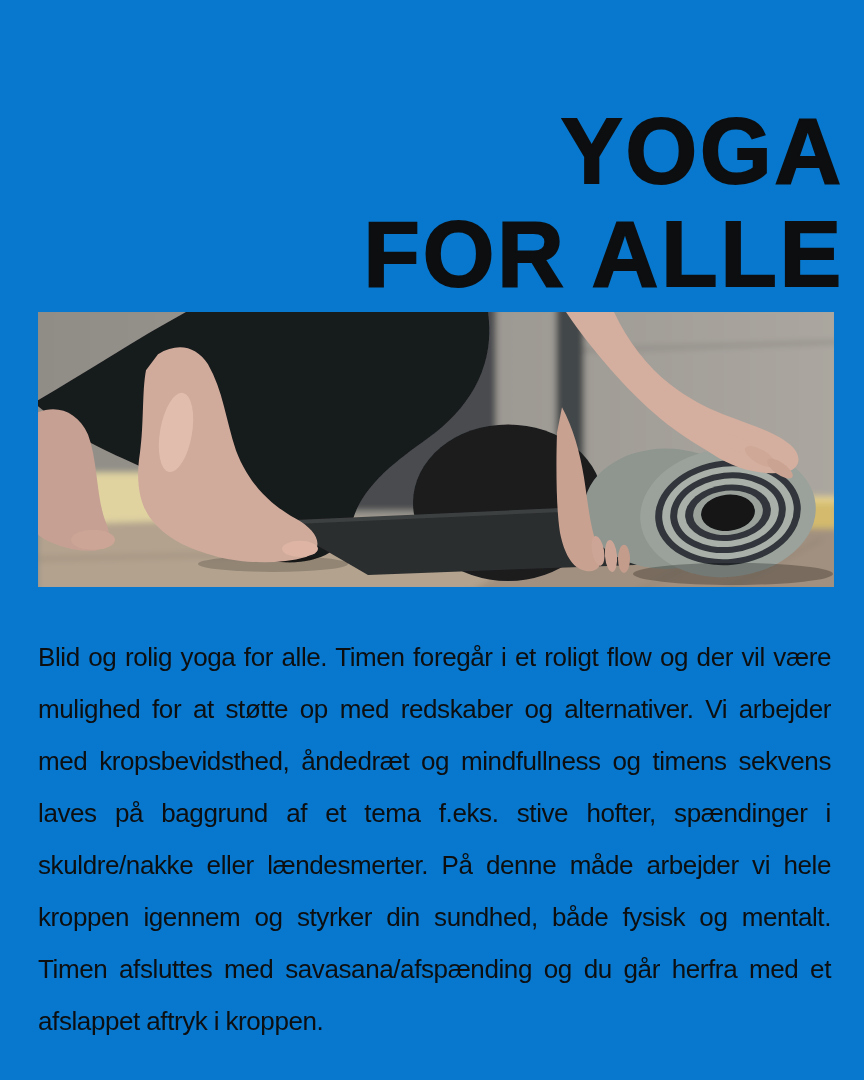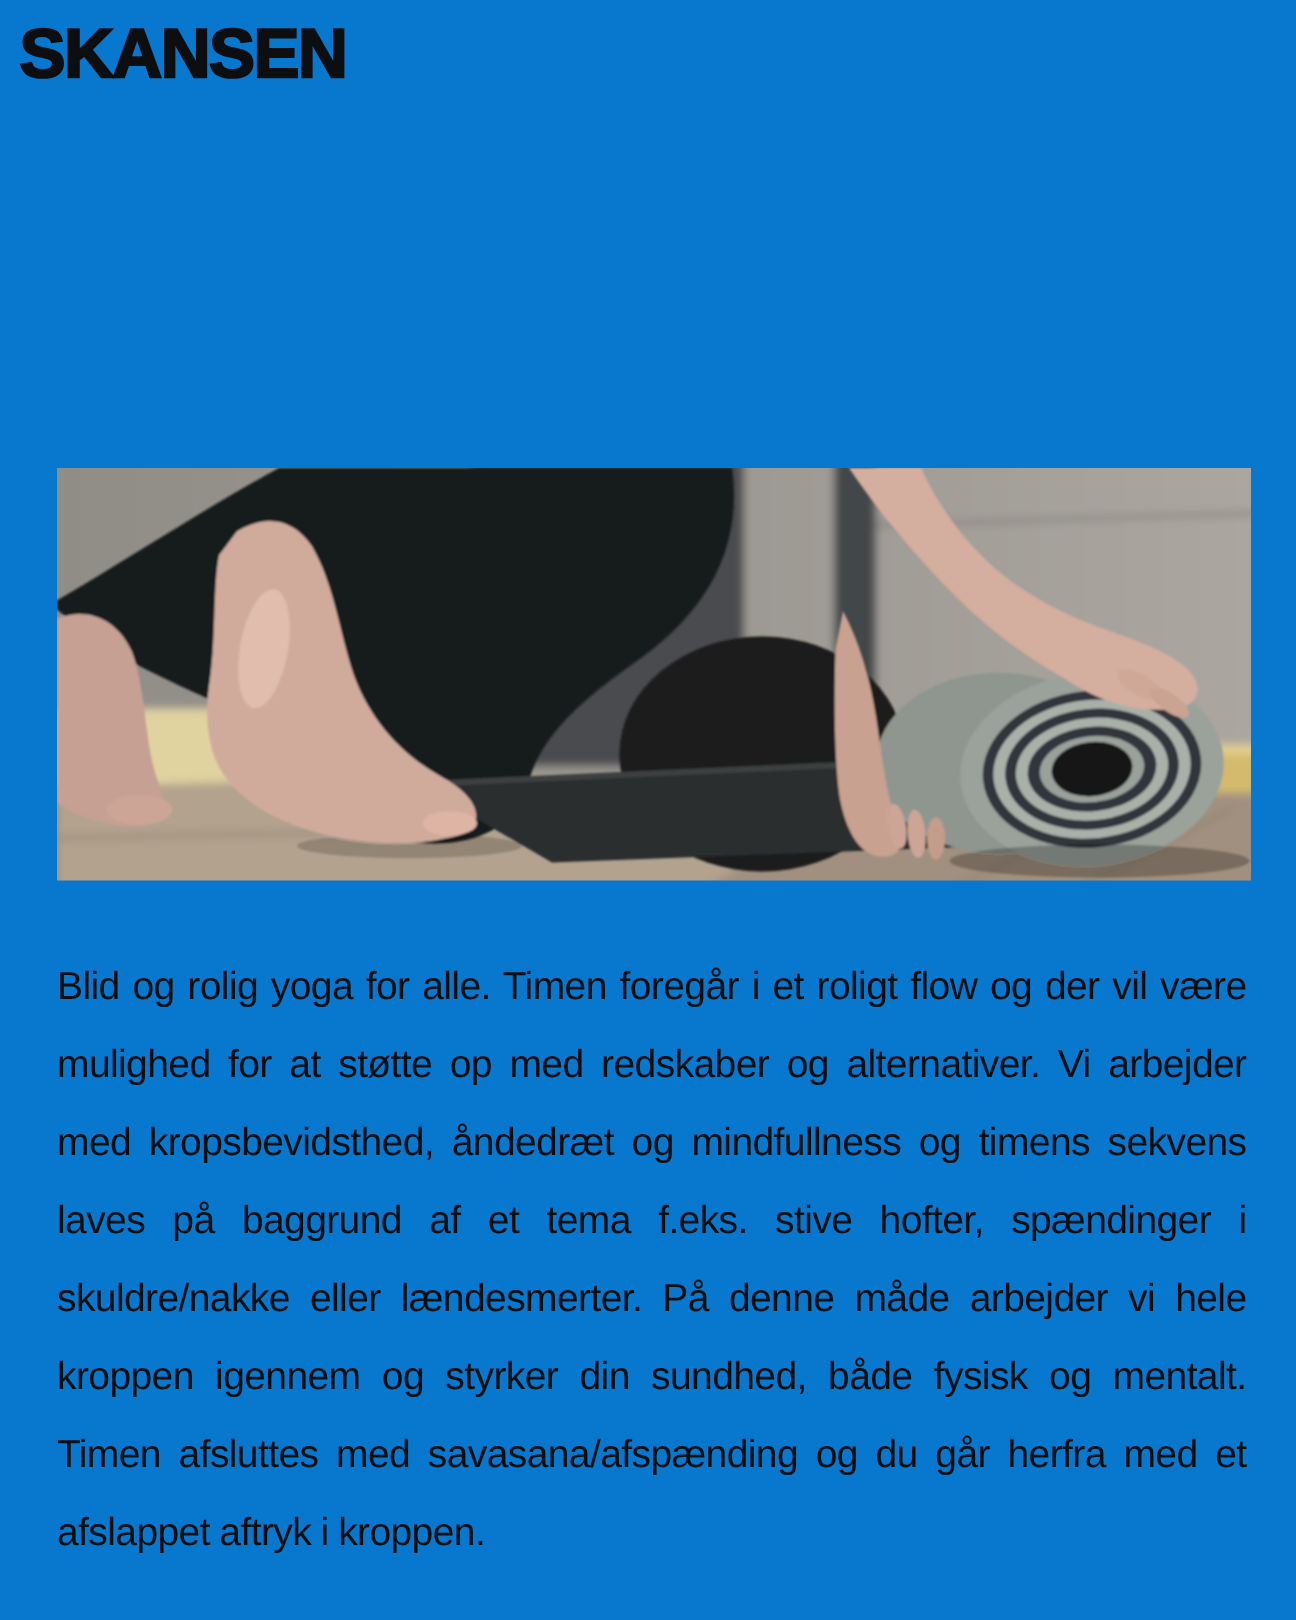--- a/index.html
+++ b/index.html
@@ -44,22 +44,25 @@
     text-align:justify;
     color:var(--fg);
     margin:0;
   }
 </style>
 </head>
 <body>
 
 <div class="poster">
 
-  <div class="logo">SKANSEN</div>
 
+  <h1 class="title" style="margin:0;">
+    <span>YOGA</span>
+    <span>FOR ALLE</span>
+  </h1>
 
   <svg class="photo" viewBox="0 0 796 274" preserveAspectRatio="none" role="img" aria-label="Barfodet person i sorte leggings knæler på gulvet og ruller en mørk grå yogamåtte sammen med begge hænder">
     <defs>
       <filter id="blurBg" x="-5%" y="-5%" width="110%" height="110%">
           <feGaussianBlur stdDeviation="3"></feGaussianBlur>
         </filter>
       <filter id="blurFg" x="-5%" y="-5%" width="110%" height="110%">
           <feGaussianBlur stdDeviation="0.7"></feGaussianBlur>
         </filter>
       <linearGradient id="wallGrad" x1="0" y1="0" x2="1" y2="0">

